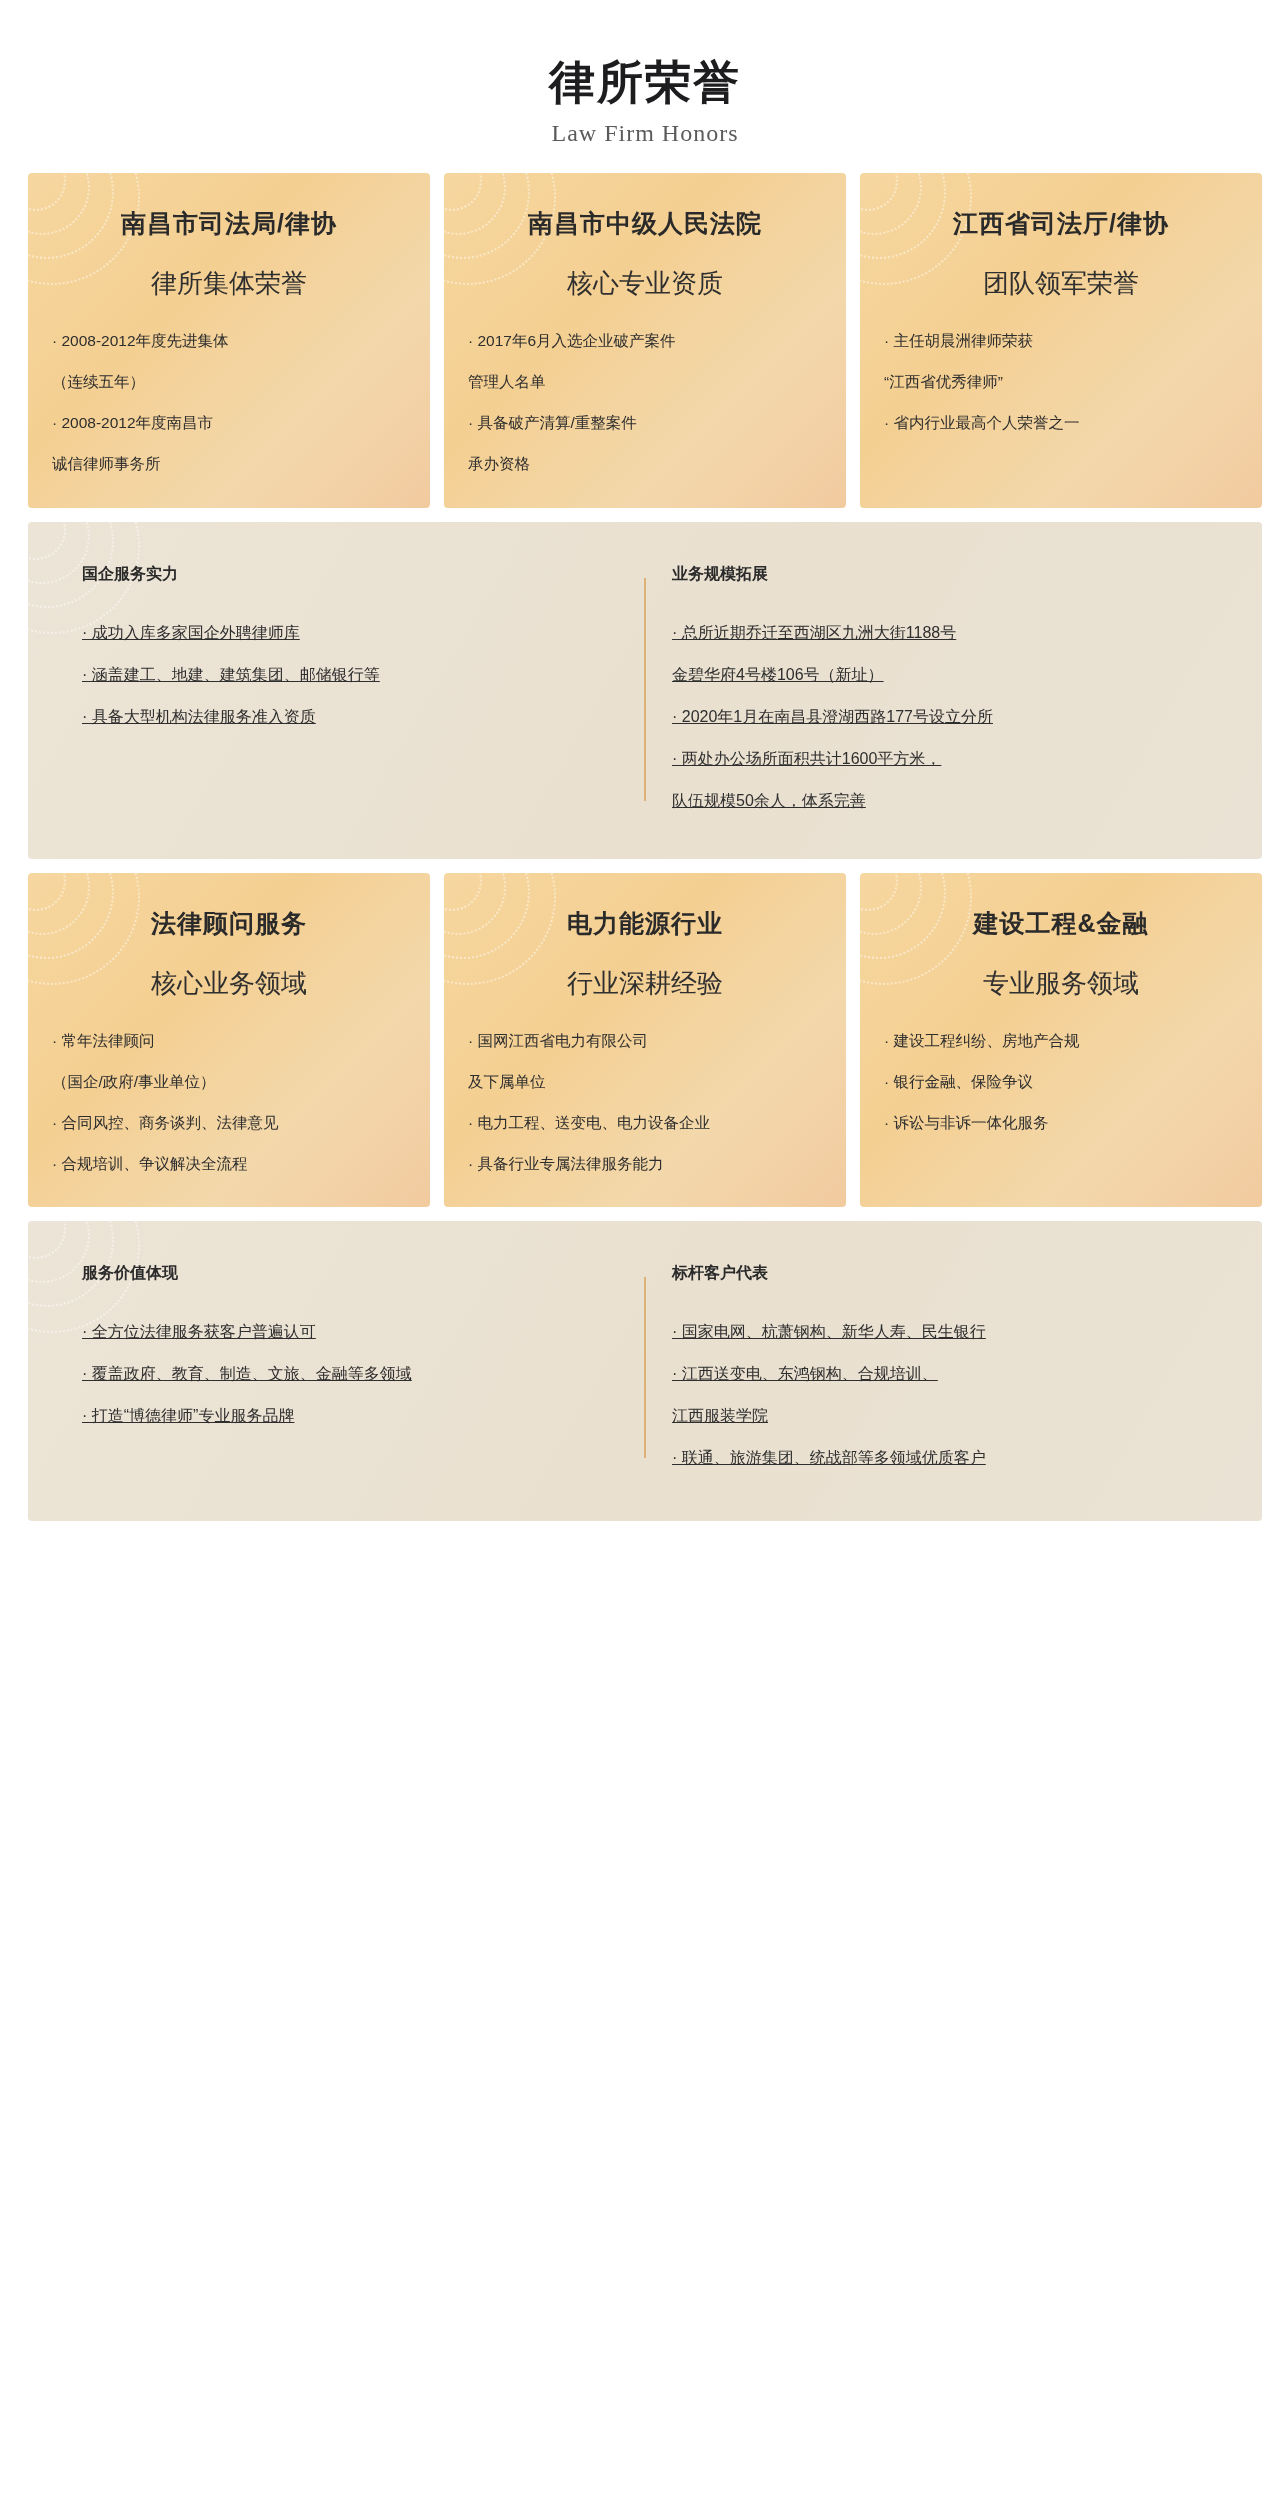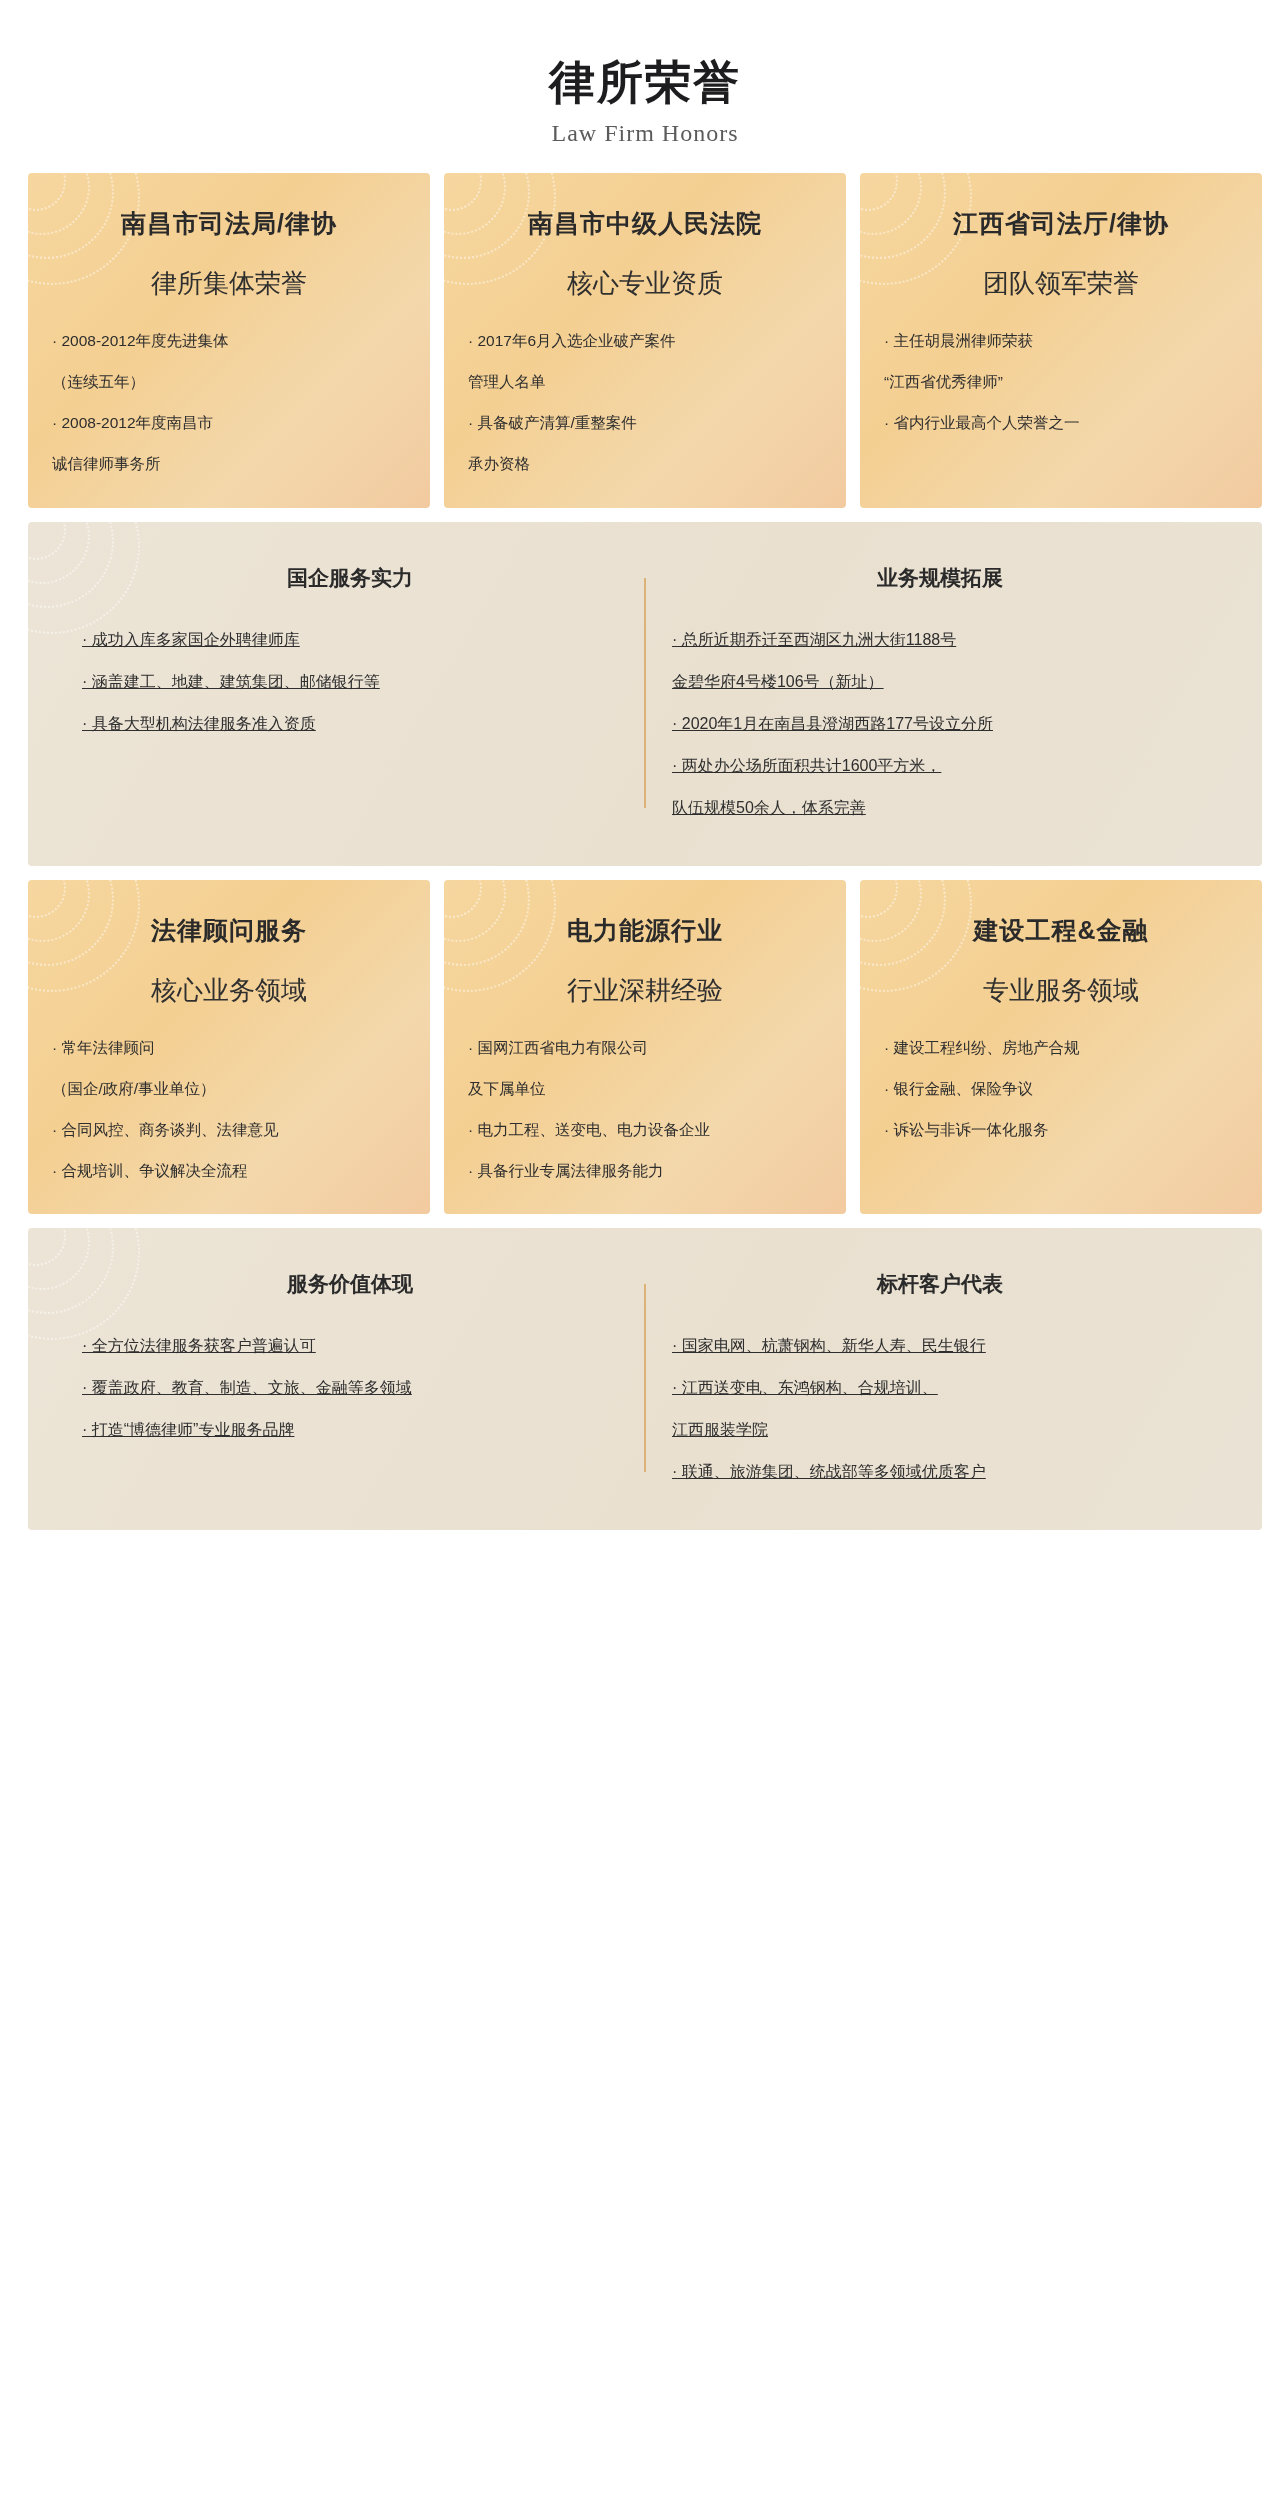--- a/index.html
+++ b/index.html
@@ -122,22 +122,22 @@
     padding: 0 26px;
   }
   .split .divider {
     width: 2px;
     background: #d9a661;
     opacity: .8;
     margin: 14px 0 14px 0;
     flex: 0 0 2px;
   }
   .split .col-title {
-    text-align: center;
-    font-size: 21px;
+    text-align: left;
+    font-size: 16px;
     font-weight: bold;
     color: #2a2a2a;
   }
   .split .bullets { margin-top: 34px; }
   .split .bullet { font-size: 16px; text-decoration: underline; }
 
   .card.beige.wide { padding: 42px 28px 44px 28px; }
   .card.tall-wide { min-height: 330px; }
   .card.tall-wide2 { min-height: 300px; }
 </style>

